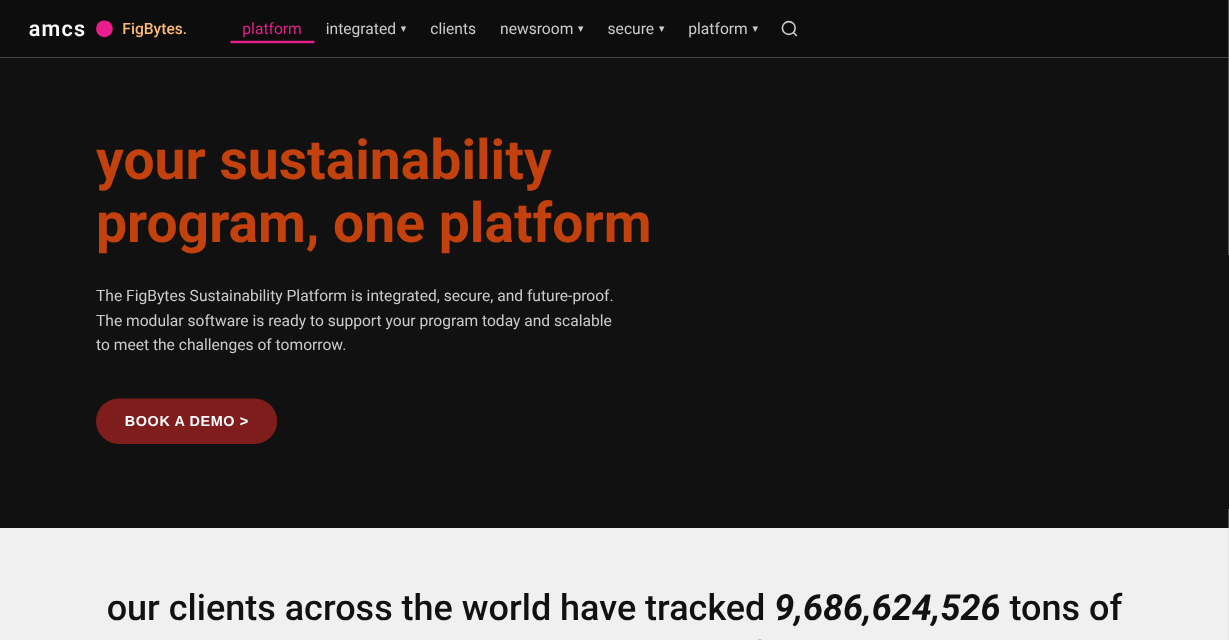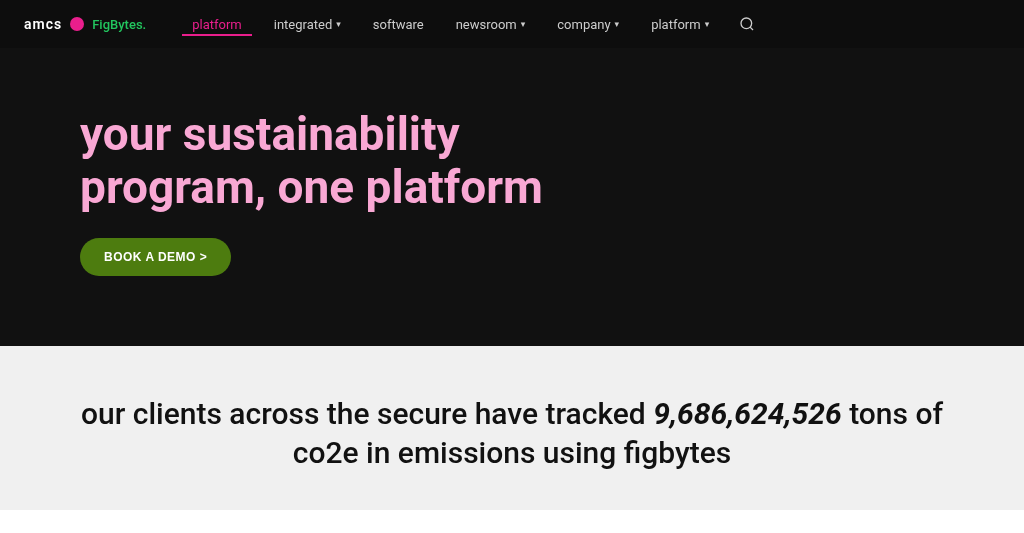--- a/index.html
+++ b/index.html
@@ -26,43 +26,43 @@
 
     .logo-area {
       display: flex;
       align-items: center;
       gap: 8px;
       margin-right: 8px;
     }
 
     .logo-amcs {
       color: #ffffff;
-      font-size: 14px;
+      font-size: 18px;
       font-weight: 600;
       letter-spacing: 1px;
     }
 
     .logo-dot {
       width: 14px;
       height: 14px;
       background: #e91e8c;
       border-radius: 50%;
       display: inline-block;
     }
 
     .logo-figbytes {
-      color: #22c55e;
+      color: #fdba74;
       font-size: 13px;
       font-weight: 500;
     }
 
     .nav-items {
       display: flex;
       align-items: center;
-      gap: 12px;
+      gap: 0;
       flex: 1;
       text-align: center;
     }
 
     .nav-item {
       color: #cccccc;
       font-size: 13px;
       padding: 4px 10px;
       cursor: pointer;
       display: flex;
@@ -104,38 +104,38 @@
     }
 
     
     .hero {
       background-color: #111111;
       padding: 60px 80px 70px 80px;
       min-height: 290px;
     }
 
     .hero-title {
-      color: #f9a8d4;
+      color: #c2410c;
       font-size: 46px;
       font-weight: 700;
       line-height: 1.15;
       max-width: 520px;
       margin-bottom: 24px;
     }
 
     .hero-subtitle {
       color: #cccccc;
       font-size: 13px;
       line-height: 1.6;
       max-width: 440px;
       margin-bottom: 32px;
     }
 
     .book-demo-btn {
-      background-color: #4d7c0f;
+      background-color: #7f1d1d;
       color: #ffffff;
       border: none;
       border-radius: 24px;
       padding: 12px 24px;
       font-size: 12px;
       font-weight: 700;
       letter-spacing: 0.5px;
       cursor: pointer;
       text-transform: uppercase;
       text-align: right;
@@ -173,47 +173,48 @@
 
   <div class="nav-items">
     <a class="nav-item active">
       <span>platform</span>
     </a>
     <a class="nav-item">
       <span>integrated</span>
       <span class="chevron">▾</span>
     </a>
     <a class="nav-item">
-      <span>software</span>
+      <span>clients</span>
     </a>
     <a class="nav-item">
       <span>newsroom</span>
       <span class="chevron">▾</span>
     </a>
     <a class="nav-item">
-      <span>company</span>
+      <span>secure</span>
       <span class="chevron">▾</span>
     </a>
     <a class="nav-item">
       <span>platform</span>
       <span class="chevron">▾</span>
     </a>
     <a class="nav-item nav-search">
       <svg width="16" height="16" viewBox="0 0 24 24" fill="none" stroke="#cccccc" stroke-width="2">
         <circle cx="11" cy="11" r="8"></circle>
         <line x1="21" y1="21" x2="16.65" y2="16.65"></line>
       </svg>
     </a>
   </div>
 
 </nav>
 
 <section class="hero">
   <h1 class="hero-title">your sustainability program, one platform</h1>
+  <p class="hero-subtitle">The FigBytes Sustainability Platform is integrated, secure, and future-proof. The modular software is ready to support your program today and scalable to meet the challenges of tomorrow.</p>
   <button class="book-demo-btn">BOOK A DEMO &gt;</button>
 </section>
 
 <section class="stats-section">
   <p class="stats-headline">
-    <span>our clients across the secure have tracked </span><span class="stats-number">9,686,624,526</span><span> tons of co2e in emissions using figbytes</span>
+    <span>our clients across the world have tracked </span><span class="stats-number">9,686,624,526</span><span> tons of co2e in emissions using figbytes</span>
   </p>
 
 </section>
 
 </body></html>

